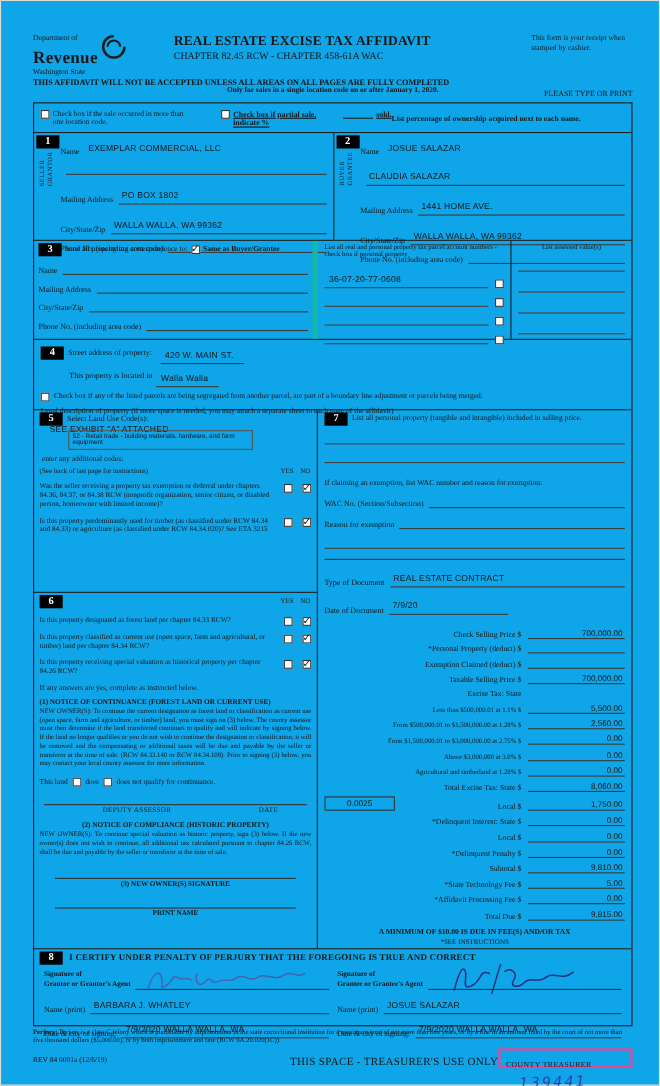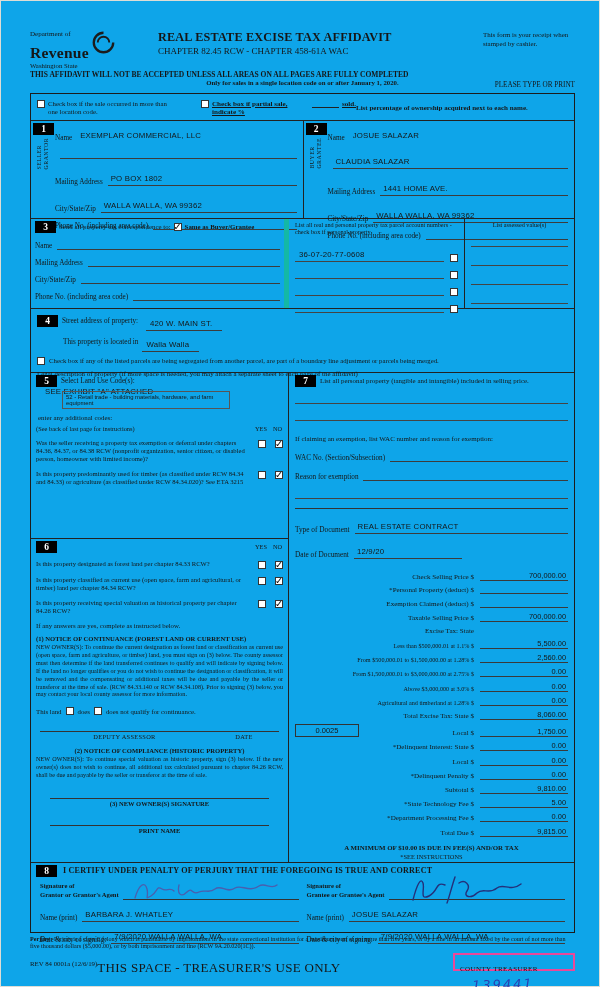--- a/index.html
+++ b/index.html
@@ -131,21 +131,21 @@
   .siglab{font-size:6.6px;font-weight:bold;line-height:1.3;white-space:nowrap}
   .sigline{flex:1;border-bottom:.9px solid #333;height:20px;position:relative;margin-left:4px}
   .sigline svg{position:absolute;left:8px;bottom:-5px}
   .inforow{display:flex}
   .infohalf{width:50%;display:flex;align-items:flex-end;padding:0 4px;margin-top:3px}
 
   
   .perj{font-size:6.1px;line-height:1.3;margin-top:3px}
   .botrow{display:flex;align-items:flex-start;margin-top:2px}
   .rev{font-size:6.8px;padding-top:7px}
-  .tspace{flex:1;text-align:left;font-size:13px;letter-spacing:.3px;padding-top:7px}
+  .tspace{flex:1;text-align:right;font-size:10px;letter-spacing:.3px;padding-top:7px}
   .cbox{width:122px;border:2px solid #ec4899;height:18px;padding:2px 5px 1px}
   .clab{font-size:7px;letter-spacing:.4px}
   .stamp{display:inline-block;color:#2b3db0;font-family:"DejaVu Sans",sans-serif;font-style:italic;font-size:13px;letter-spacing:2px;transform:rotate(-2deg);margin-left:12px;border-bottom:1px solid #2b3db0}
 </style>
 </head>
 <body>
 
 <div class="page">
 <div class="content">
 
@@ -424,21 +424,21 @@
               <span class="fill"></span>
             </div>
         <div class="blankline"></div>
         <div class="docdiv"></div>
         <div class="docrow">
               <span class="lab">Type of Document</span>
           <span class="fill"><span class="tval">REAL ESTATE CONTRACT</span></span>
             </div>
         <div class="docrow">
               <span class="lab">Date of Document</span>
-          <span class="fill" style="max-width:120px"><span class="tval">12/9/20</span></span>
+          <span class="fill" style="max-width:120px"><span class="tval">7/9/20</span></span>
               <span style="flex:1"></span>
             </div>
 
         <div class="money">
           <div class="mrow">
                 <span class="mlab">Check Selling Price $</span>
                 <span class="mval">700,000.00</span>
               </div>
           <div class="mrow">
                 <span class="mlab">*Personal Property (deduct) $</span>
@@ -499,21 +499,21 @@
               </div>
           <div class="mrow">
                 <span class="mlab">Subtotal $</span>
                 <span class="mval">9,810.00</span>
               </div>
           <div class="mrow">
                 <span class="mlab">*State Technology Fee $</span>
                 <span class="mval">5.00</span>
               </div>
           <div class="mrow">
-                <span class="mlab">*Department Processing Fee $</span>
+                <span class="mlab">*Affidavit Processing Fee $</span>
                 <span class="mval">0.00</span>
               </div>
           <div class="mrow">
                 <span class="mlab">Total Due $</span>
                 <span class="mval">9,815.00</span>
               </div>
         </div>
 
         <div class="minnote">A MINIMUM OF $10.00 IS DUE IN FEE(S) AND/OR TAX</div>
         <div class="seeinstr">*SEE INSTRUCTIONS</div>

